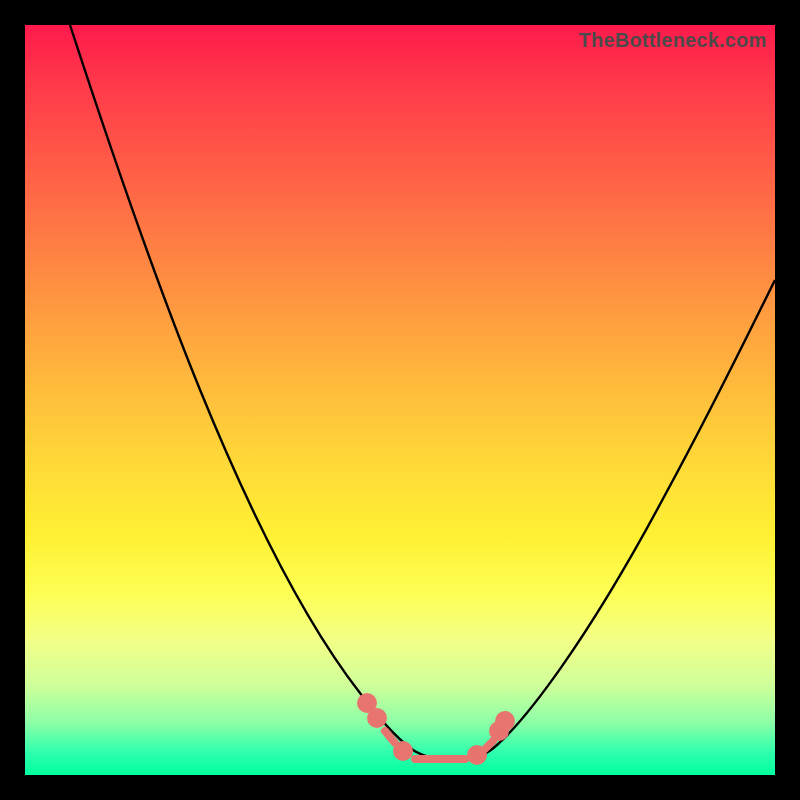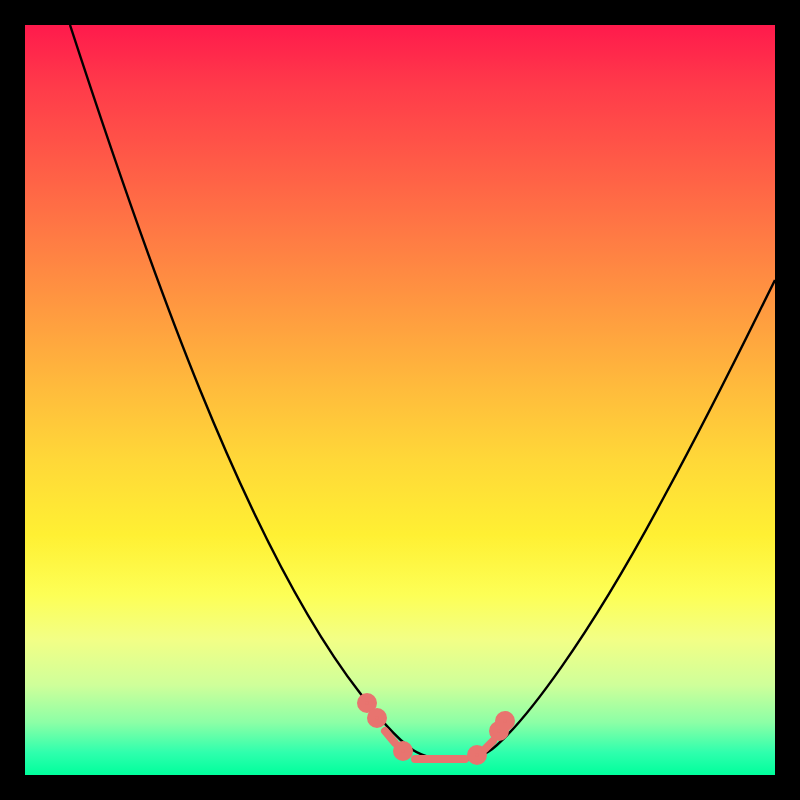--- a/index.html
+++ b/index.html
@@ -52,20 +52,21 @@
     left: 0; top: 0;
     width: 750px;
     height: 750px;
     overflow: visible;
   }
 </style>
 </head>
 <body>
 
 <div class="frame">
+  <div class="watermark">TheBottleneck.com</div>
 
   <svg class="curve" viewBox="0 0 750 750" preserveAspectRatio="none">
 
     <path fill="none" stroke="#000" stroke-width="2.4" d="M 45 0
              C 120 230, 220 520, 335 668
              C 355 694, 370 712, 388 725
              C 400 733, 414 735, 432 735
              C 448 735, 460 731, 472 720
              C 500 695, 560 620, 640 470
              C 690 378, 725 305, 750 255"></path>

